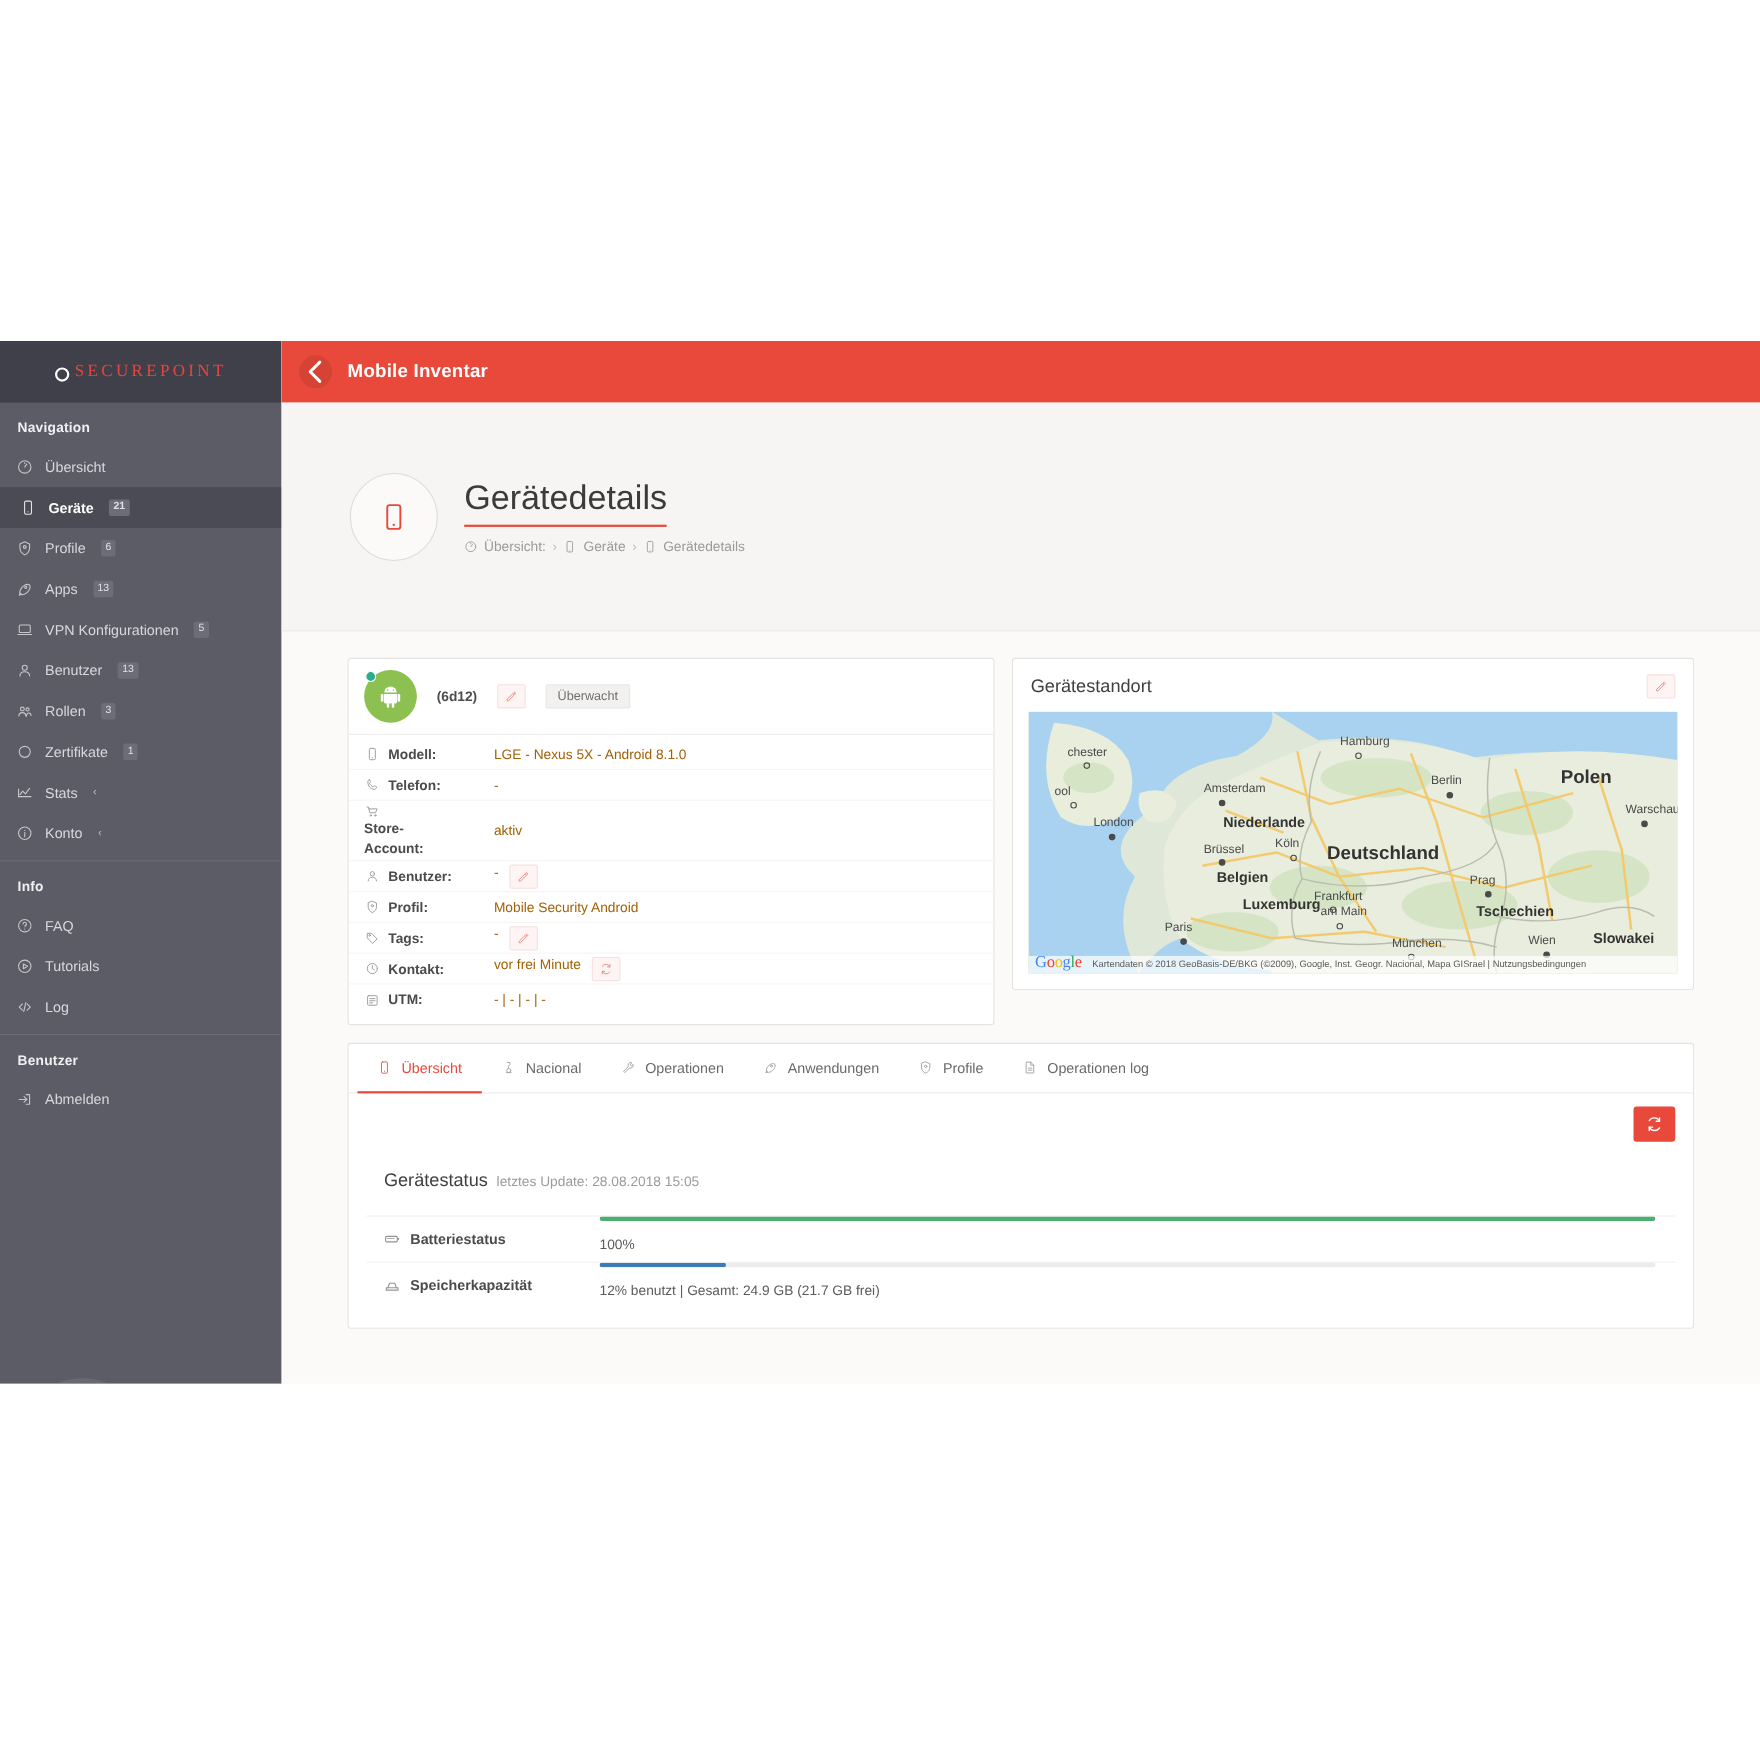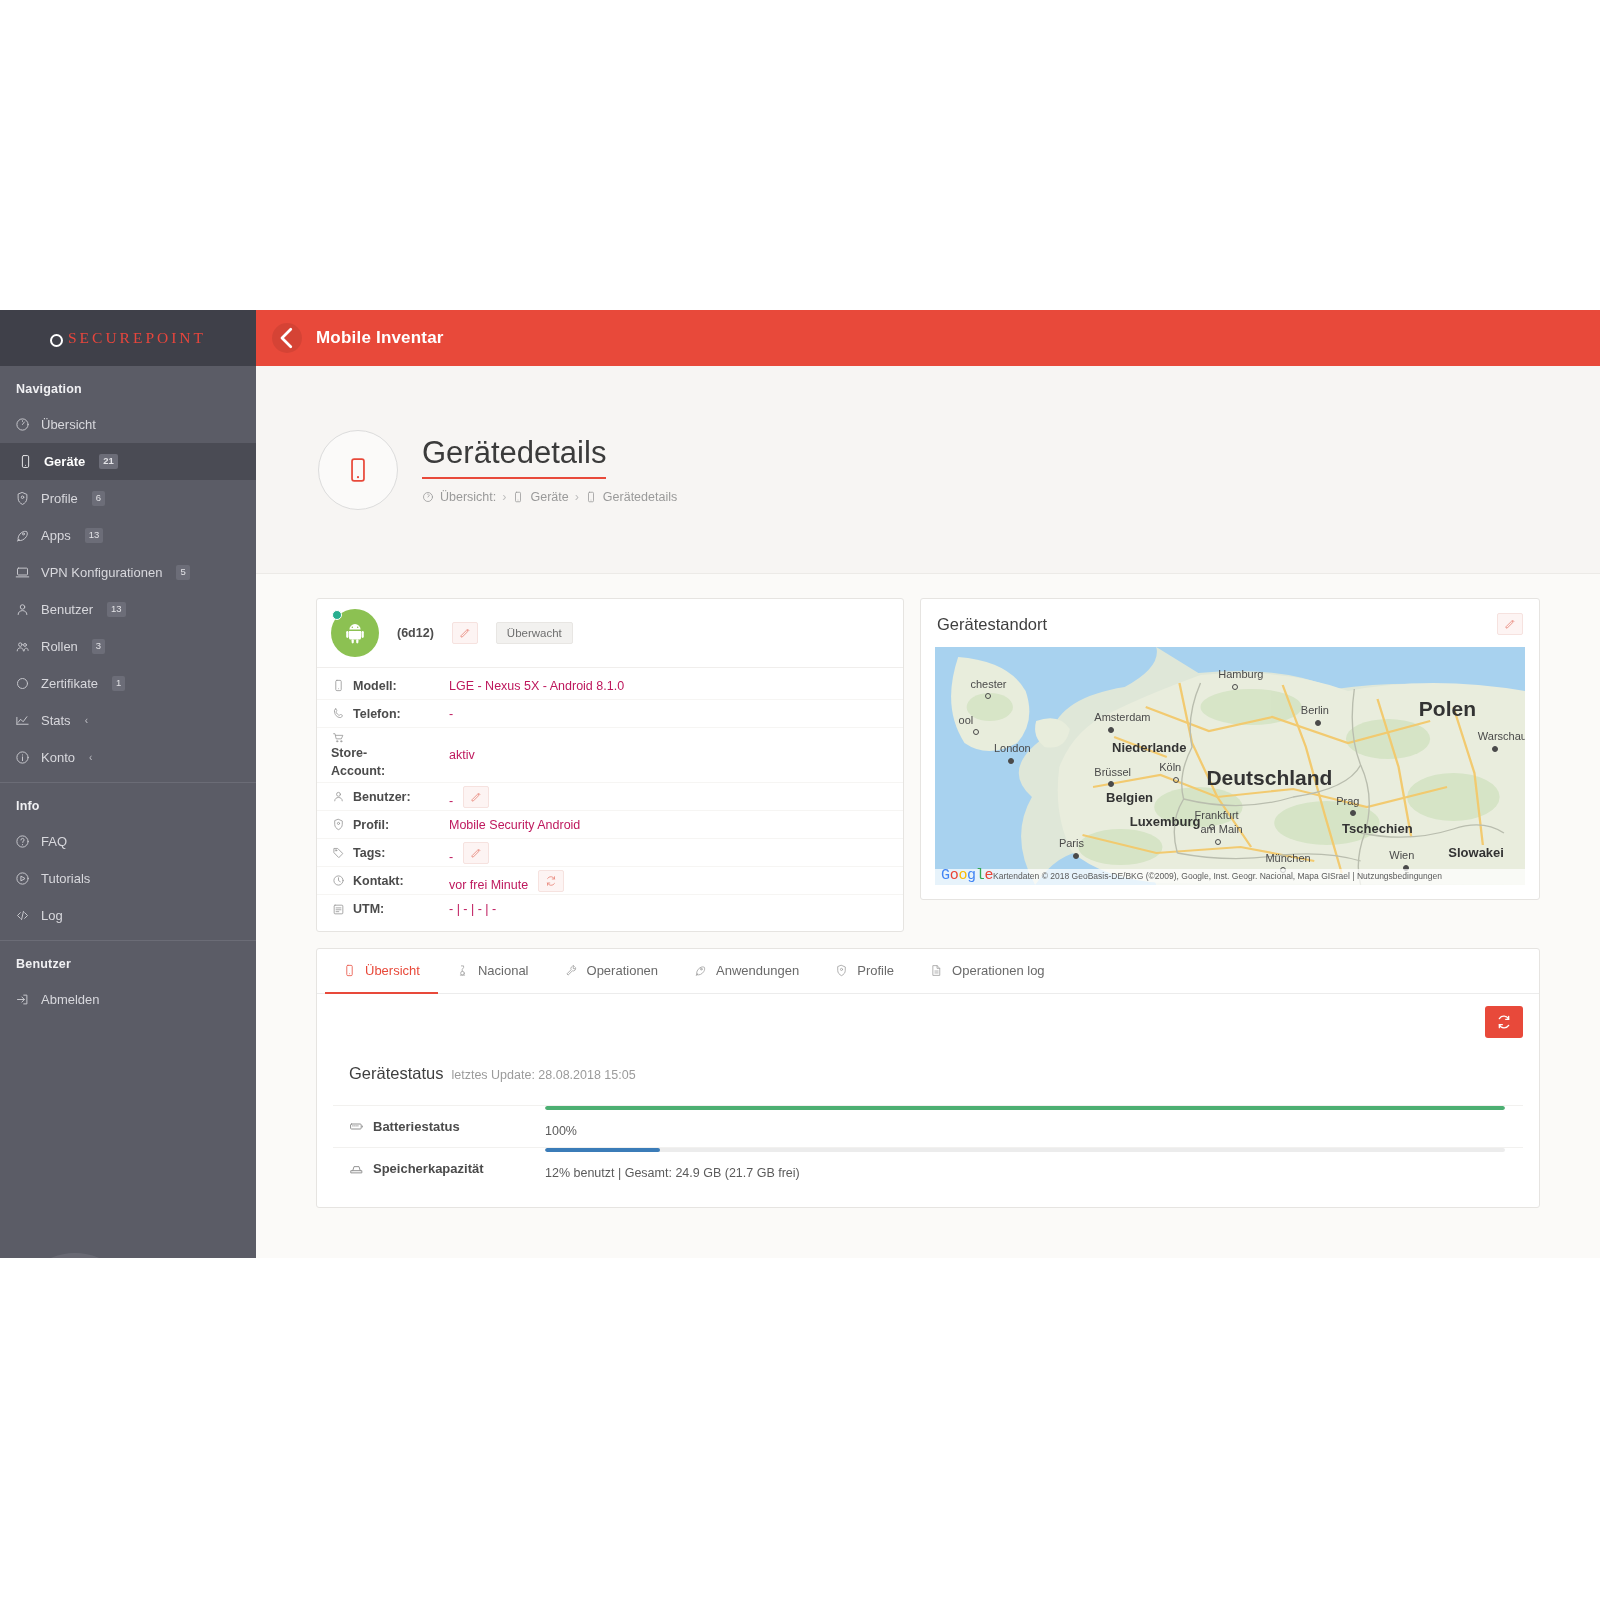--- a/index.html
+++ b/index.html
@@ -201,21 +201,21 @@
     font-size: 12.5px;
   }
   .kv-row:last-child { border-bottom: none; }
   .kv-key {
     display:flex; align-items:flex-start; gap: 8px;
     width: 118px; flex: 0 0 118px;
     font-weight: bold; color: #4b4b4b;
   }
   .kv-key .ico { width: 14px; height: 14px; display:inline-flex;align-items:center;justify-content:center; opacity:.55; }
   .kv-key .ico svg { width: 13px; height: 13px; }
-  .kv-val { color: #be185d; display:flex; align-items:flex-end; gap:10px; }
+  .kv-val { color: #a16207; display:flex; align-items:flex-start; gap:10px; }
   .kv-row.two-line .kv-key { align-items:flex-start; flex-direction: column; gap: 0; }
   .kv-row.two-line { min-height: 44px; align-items: center; }
   .kv-key-lines { display:flex; flex-direction: column; line-height: 1.45; }
 
   .map-head {
     display:flex; align-items:center; justify-content:space-between;
     padding: 14px 16px 12px 16px;
   }
   .map-title { font-size: 16.5px; color: #3f3f3f; }
   .map-canvas {
@@ -227,30 +227,30 @@
     position:absolute; left:0; right:0; bottom:0;
     background: rgba(255,255,255,.72);
     font-size: 8.5px; color: #5a5a5a;
     padding: 2px 4px 2px 58px;
     white-space: nowrap;
     line-height: 1.4;
   }
   .gmark {
     position:absolute; left:6px; bottom:1px;
     font-size: 15px; font-weight: 500; letter-spacing: -0.3px;
-    font-family: Liberation Mono, monospace;
+    font-family: Liberation Serif, serif;
   }
   .gmark span:nth-child(1){color:#4285F4;}
   .gmark span:nth-child(2){color:#EA4335;}
   .gmark span:nth-child(3){color:#FBBC05;}
   .gmark span:nth-child(4){color:#4285F4;}
   .gmark span:nth-child(5){color:#34A853;}
   .gmark span:nth-child(6){color:#EA4335;}
   .map-label { position:absolute; font-size: 11px; color:#4a4a4a; white-space: nowrap; }
-  .map-label.big { font-weight: bold; font-size: 21px; color: #333; }
+  .map-label.big { font-weight: bold; font-size: 17px; color: #333; }
   .map-label.mid { font-weight: bold; font-size: 13px; color: #333; }
   .map-dot {
     position:absolute; width:6px; height:6px; border-radius:50%;
     border: 1.5px solid #4a4a4a; background: transparent;
   }
   .map-dot.filled { background:#4a4a4a; }
 
   
   .tabs-card {
     margin-top: 16px;

